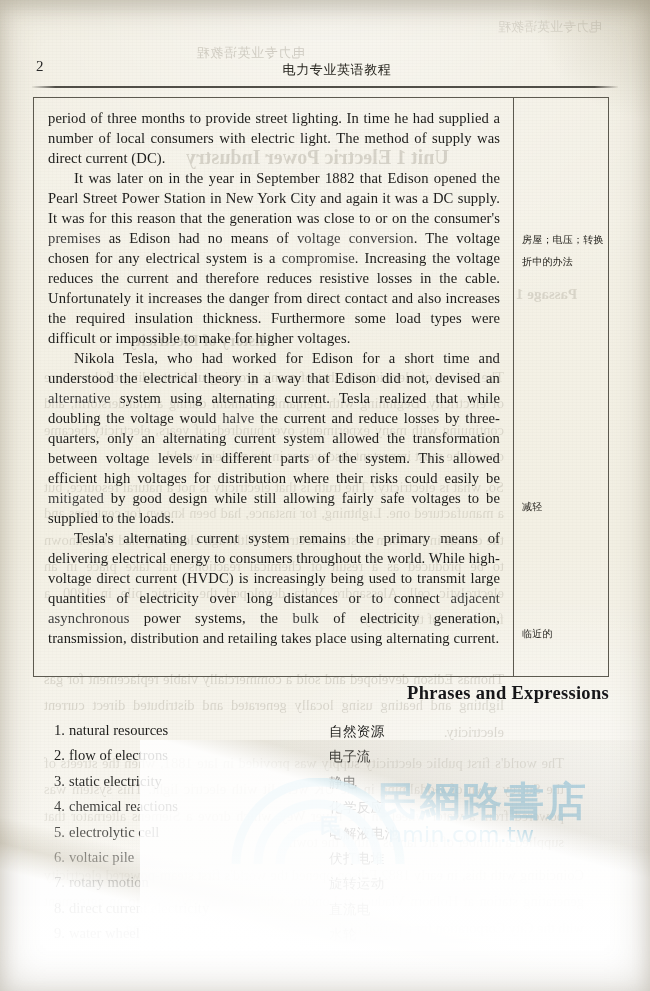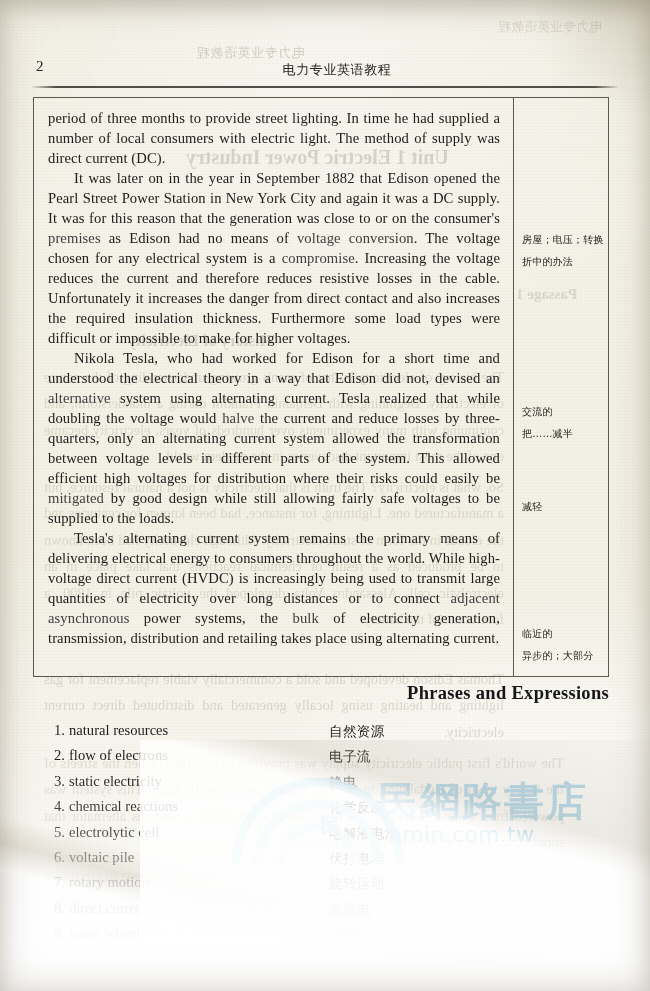--- a/index.html
+++ b/index.html
@@ -331,30 +331,25 @@
       <p class="para indent"><span>Tesla's alternating current system remains the primary means of delivering electrical energy to consumers throughout the world. While high-voltage direct current (HVDC) is increasingly being used to transmit large quantities of electricity over long distances or to connect </span><b>adjacent asynchronous</b><span> power systems, the </span><b>bulk</b><span> of electricity generation, transmission, distribution and retailing takes place using alternating current.</span></p>
     </div>
 
     <div class="col-divider"></div>
 
     <div class="gloss-col">
         <div class="gloss" style="top: 131px;">
           <div>房屋；电压；转换</div>
           <div>折中的办法</div>
         </div>
-        <div class="gloss" style="top: 303px;">
-          <div>交流的</div>
-          <div>把……减半</div>
-        </div>
         <div class="gloss" style="top: 398px;">
           <div>减轻</div>
         </div>
         <div class="gloss" style="top: 525px;">
           <div>临近的</div>
-          <div>异步的；大部分</div>
         </div>
       </div>
   </div>
 
   <div class="phrases-title">Phrases and Expressions</div>
   <ul class="phrases-list">
       <li>
         <span class="ph-num">1.</span>
         <span class="ph-en">natural resources</span>
         <span class="ph-zh">自然资源</span>

